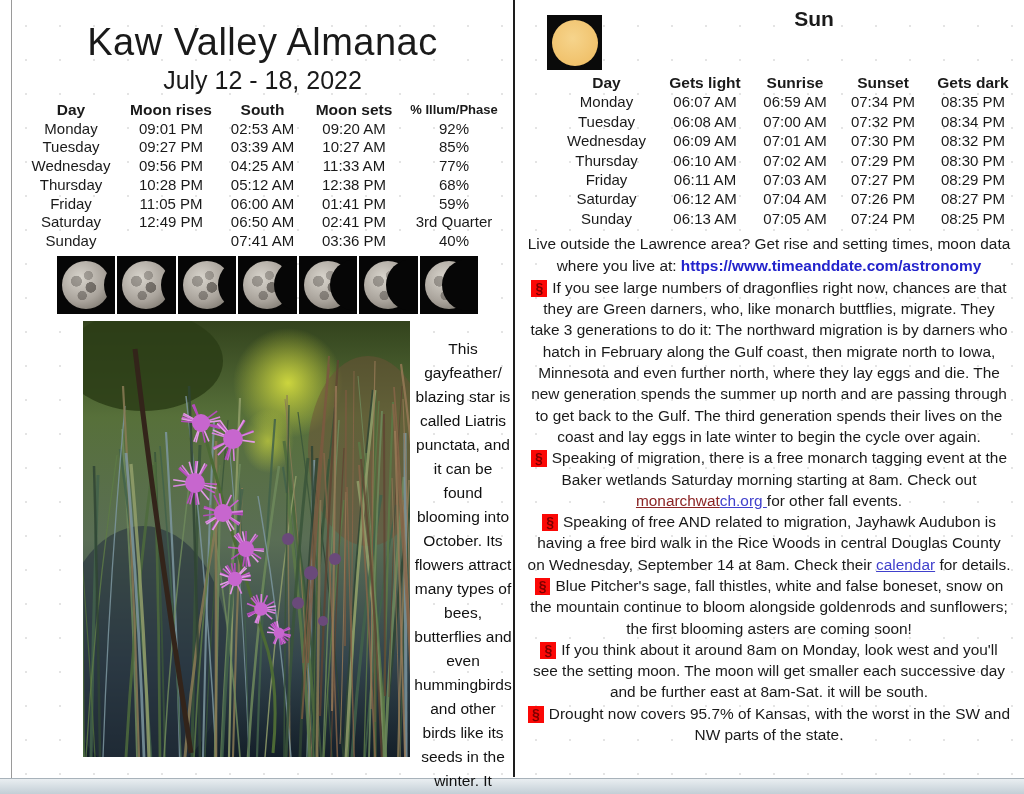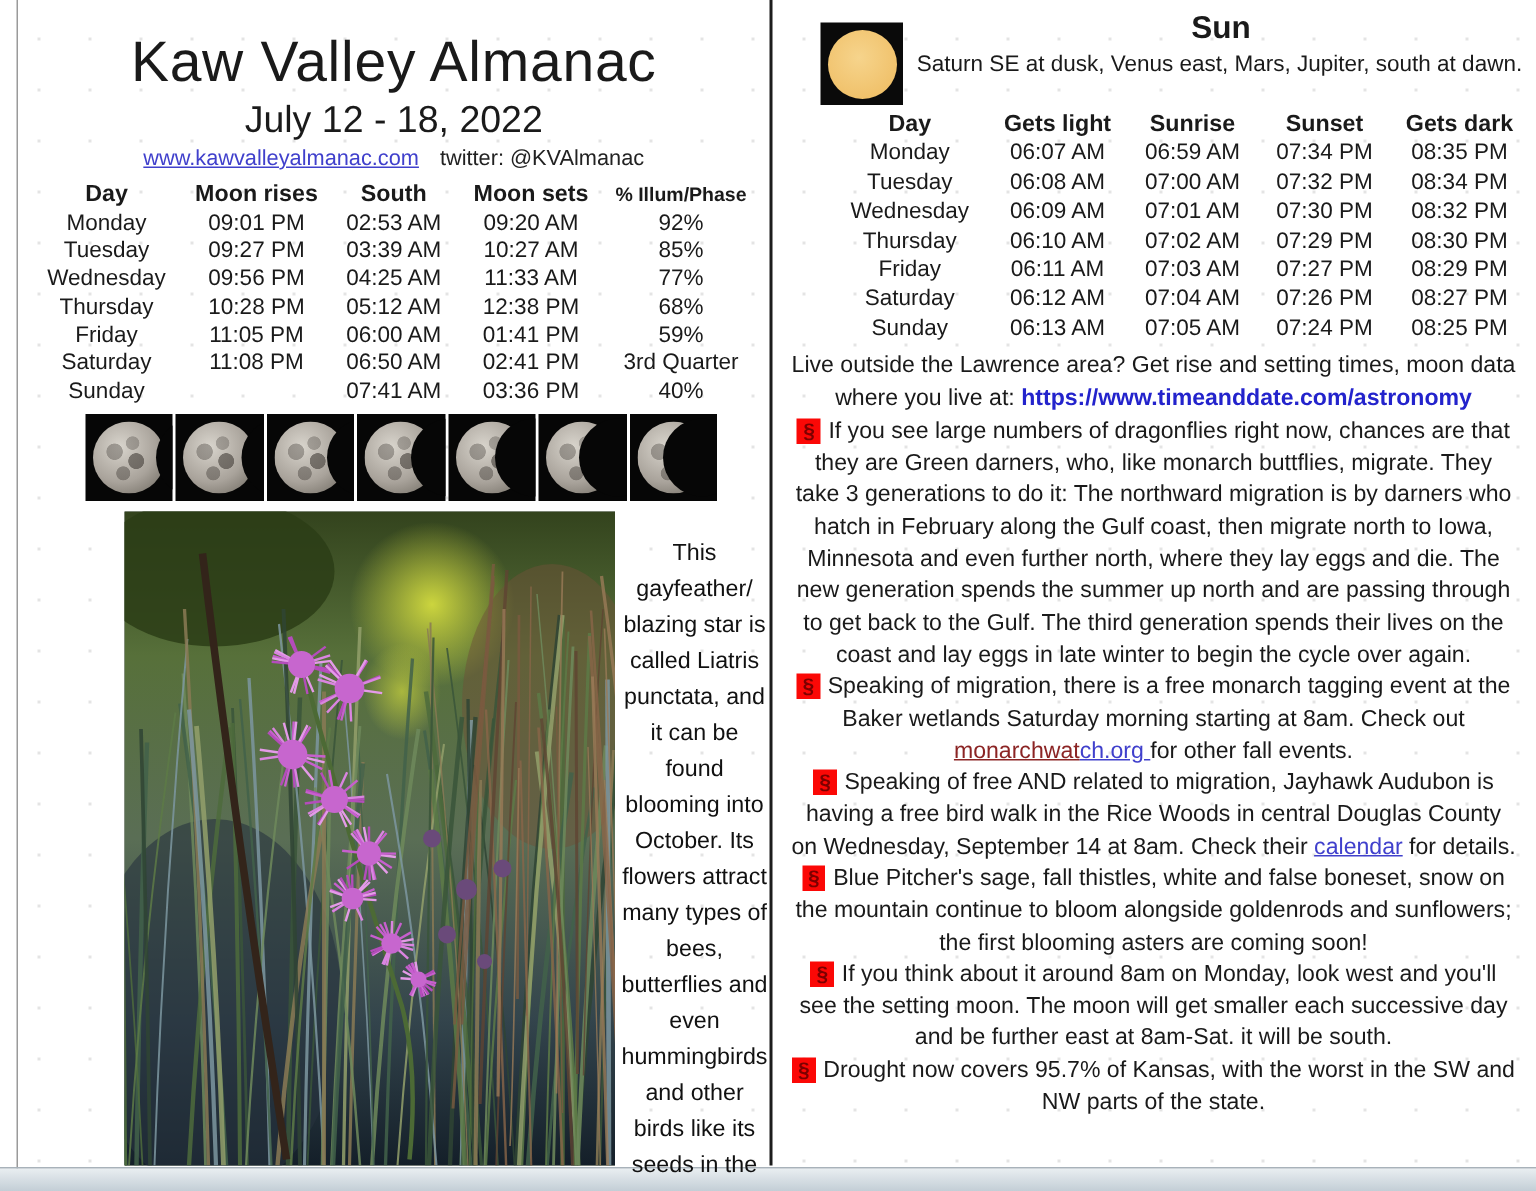--- a/index.html
+++ b/index.html
@@ -77,23 +77,20 @@
 <body>
 
 <div class="page">
   <div class="edge-line"></div>
   <div class="divider"></div>
   <div class="scan-strip"></div>
 
   <div class="col-left">
     <div class="title">Kaw Valley Almanac</div>
     <div class="subtitle">July 12 - 18, 2022</div>
-    <div class="urlline">
-      <a href="#">www.kawvalleyalmanac.com</a><span class="tw">twitter: @KVAlmanac</span>
-    </div>
 
     <table class="moon-table" id="moon-table">
       <thead>
           <tr>
             <th>Day</th>
             <th>Moon rises</th>
             <th>South</th>
             <th>Moon sets</th>
             <th>% Illum/Phase</th>
           </tr>
@@ -129,21 +126,21 @@
           </tr>
           <tr>
             <td>Friday</td>
             <td>11:05 PM</td>
             <td>06:00 AM</td>
             <td>01:41 PM</td>
             <td>59%</td>
           </tr>
           <tr>
             <td>Saturday</td>
-            <td>11:08 PM</td>
+            <td>12:49 PM</td>
             <td>06:50 AM</td>
             <td>02:41 PM</td>
             <td>3rd Quarter</td>
           </tr>
           <tr>
             <td>Sunday</td>
             <td></td>
             <td>07:41 AM</td>
             <td>03:36 PM</td>
             <td>40%</td>
@@ -469,21 +466,20 @@
       <div class="caption">This gayfeather/ blazing star is called Liatris punctata, and it can be found blooming into October. Its flowers attract many types of bees, butterflies and even hummingbirds and other birds like its seeds in the winter. It needs less water than the other Liatris species so it can be found further west.</div>
     </div>
   </div>
 
   <div class="col-right">
     <div class="sun-head-wrap">
       <div class="sun-icon">
           <div class="sun-circle"></div>
         </div>
       <div class="sun-title">Sun</div>
-      <div class="planets">Saturn SE at dusk, Venus east, Mars, Jupiter, south at dawn.</div>
     </div>
 
     <table class="sun-table" id="sun-table">
       <thead>
           <tr>
             <th>Day</th>
             <th>Gets light</th>
             <th>Sunrise</th>
             <th>Sunset</th>
             <th>Gets dark</th>

